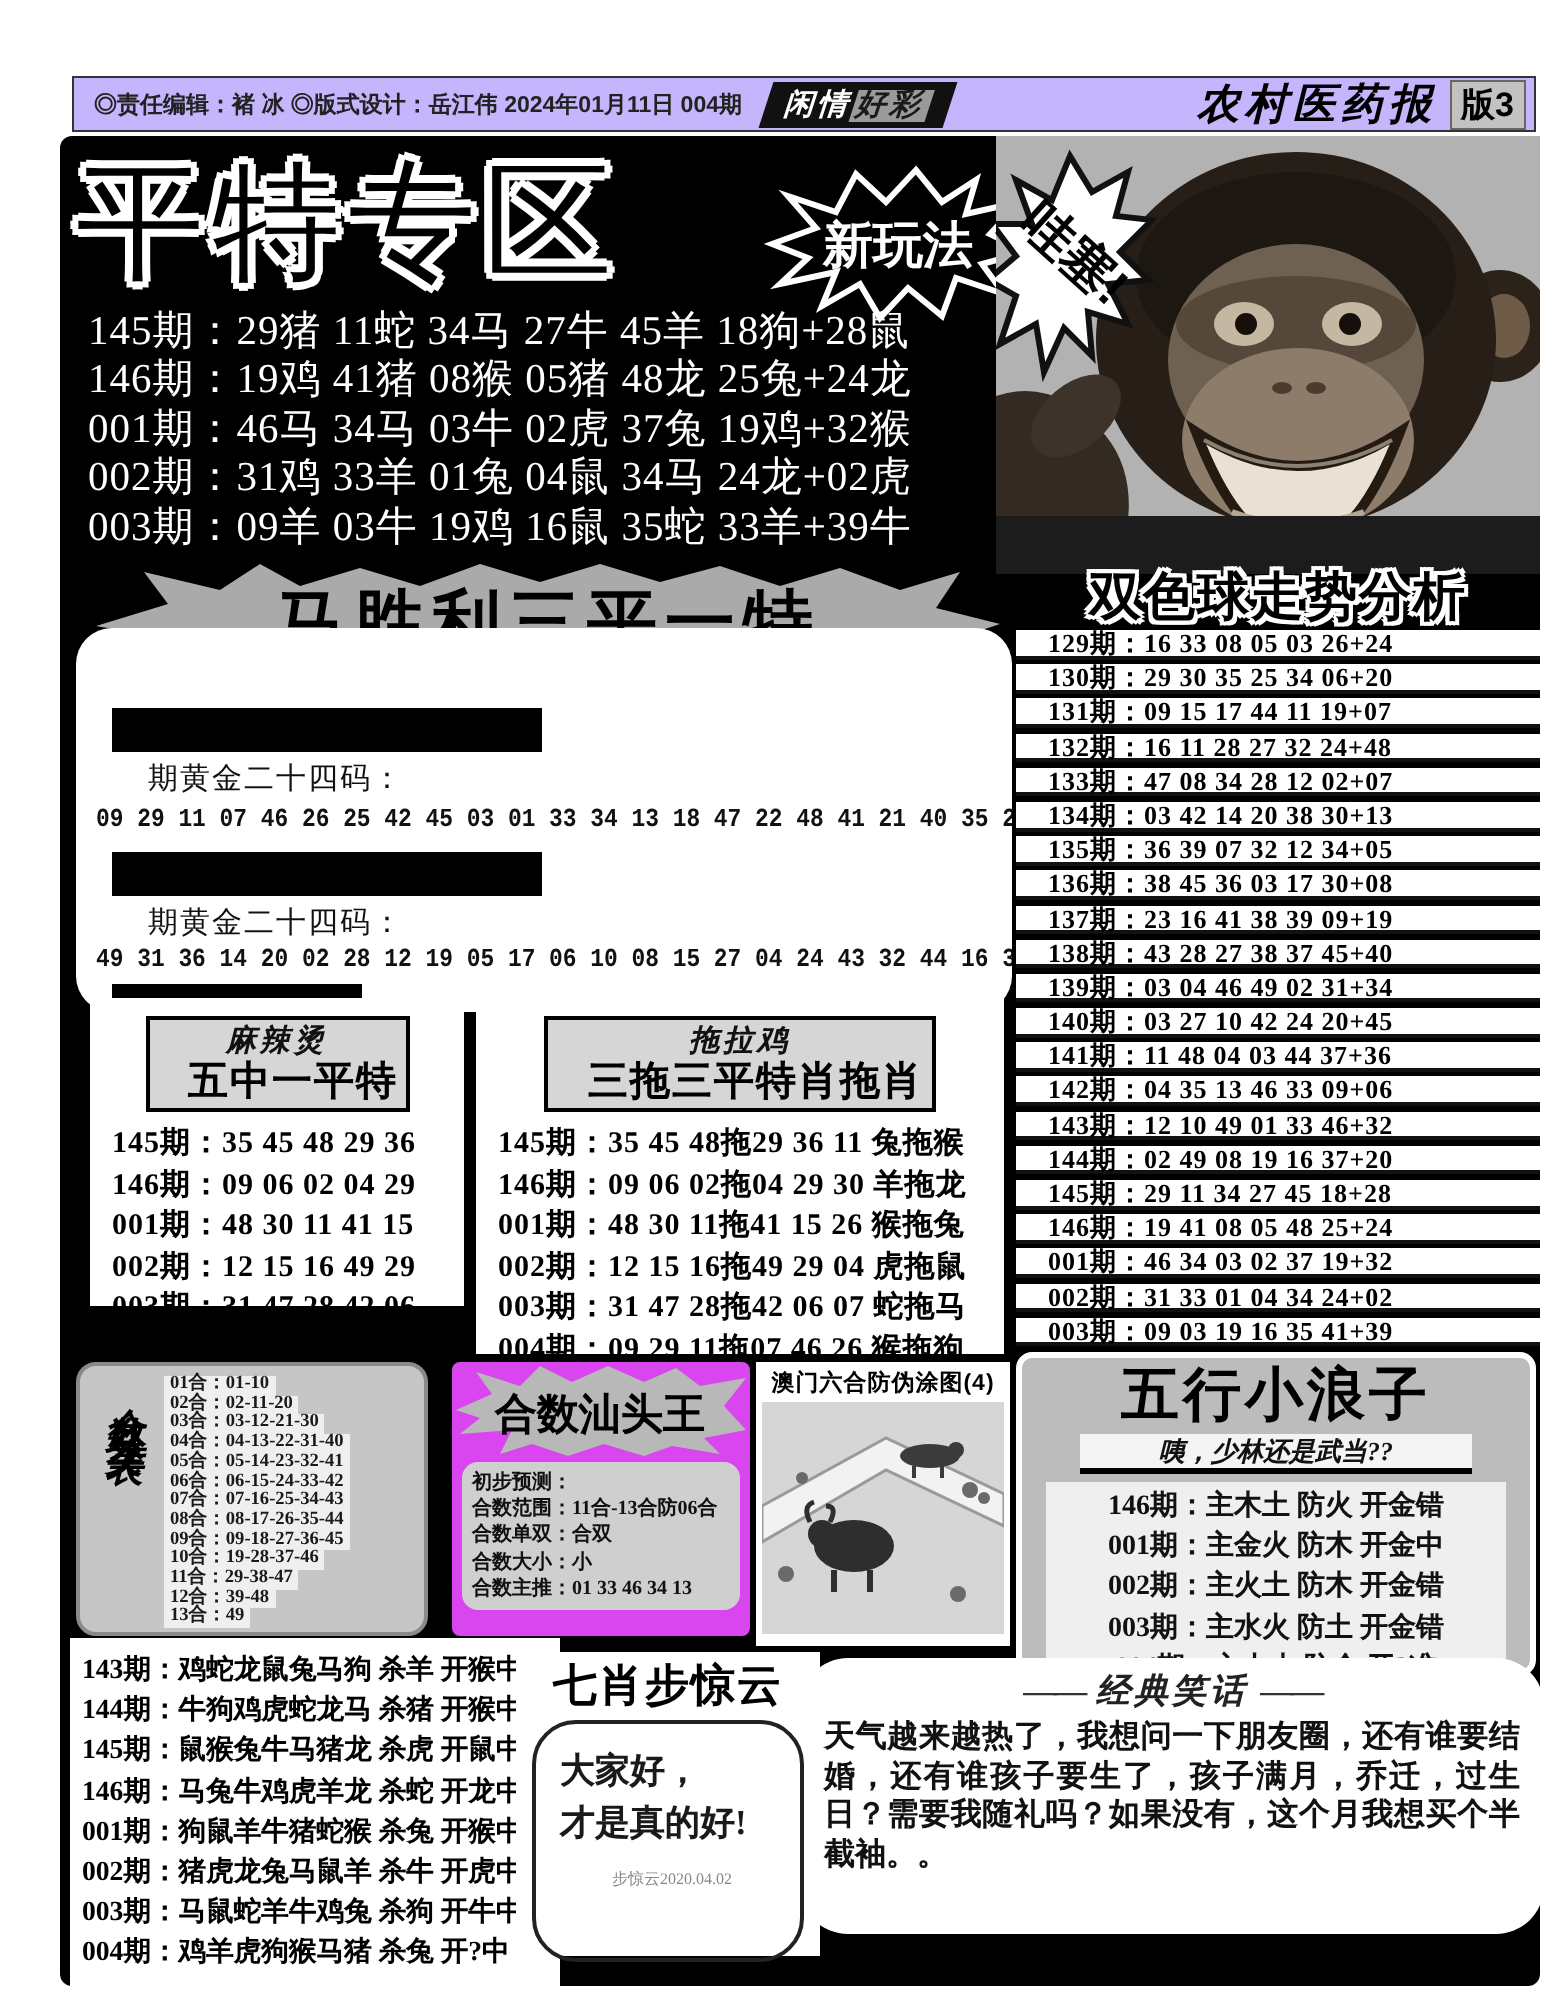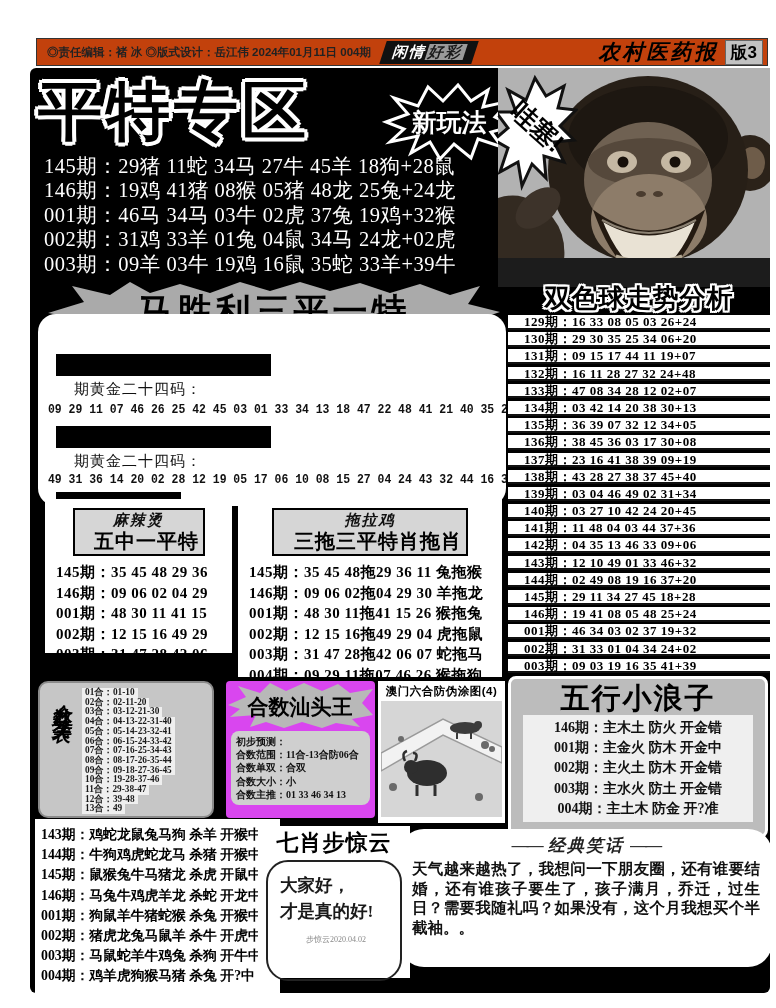--- a/index.html
+++ b/index.html
@@ -1,35 +1,35 @@
 <!DOCTYPE html>
 <html><head>
 <meta charset="utf-8">
 <style>
   * { margin:0; padding:0; box-sizing:border-box; }
   body { background:#e8e8e8; font-family:"Liberation Serif", serif; }
   .page { position:relative; width:776px; height:1008px; background:#fff; overflow:hidden; margin:0 auto; }
 
   
   .header-bar { position:absolute; left:36px; top:38px; width:732px; height:28px;
-    border:1px solid #333; display:flex; align-items:center; background:#c2410c; }
+    border:1px solid #333; display:flex; align-items:center; background:#c4b5fd; }
   .header-left { font-size:11.5px; font-weight:bold; color:#222; padding-left:10px; white-space:nowrap; font-family:"Liberation Sans", sans-serif; }
   .header-center { margin-left:12px; background:#111; color:#fff; transform:skewX(-18deg);
     padding:2px 10px; font-size:15px; font-weight:bold; letter-spacing:2px; font-family:"Liberation Serif", serif; }
   .header-center .hl { background:#9a9a9a; color:#1a1a1a; padding:0 2px; }
   .header-right { margin-left:auto; display:flex; align-items:center; gap:6px; padding-right:4px; }
   .paper-name { font-size:21px; font-weight:bold; font-style:italic; letter-spacing:3px; color:#000; }
   .page-badge { background:#c2c2c2; border:1px solid #666; padding:0 5px; font-weight:bold;
     font-size:17px; font-family:"Liberation Sans", sans-serif; color:#000; }
 
   
   .main { position:absolute; left:30px; top:68px; width:740px; height:925px; background:#000; border-radius:6px; }
 
   .masthead-title { position:absolute; left:8px; top:0px; width:380px; height:86px;
-    font-family:"Liberation Sans", sans-serif; font-weight:700; font-size:64px; letter-spacing:4px;
+    font-family:"Liberation Sans", sans-serif; font-weight:400; font-size:64px; letter-spacing:4px;
     color:#000; line-height:86px; white-space:nowrap;
     text-shadow:-3px -3px 0 #fff,3px -3px 0 #fff,-3px 3px 0 #fff,3px 3px 0 #fff,-4px 0 0 #fff,4px 0 0 #fff,0 -4px 0 #fff,0 4px 0 #fff; }
 
   .badge-new { position:absolute; left:352px; top:14px; width:135px; height:80px; }
 
   .photo { position:absolute; left:468px; top:0; width:272px; height:219px; background:#b2b2b2; overflow:hidden; }
   .bubble { position:absolute; left:-6px; top:6px; width:86px; height:132px; z-index:2; }
 
   .feature-rows { position:absolute; left:14px; top:86px; width:462px; color:#fff; }
   .feature-rows .row { font-size:20.5px; line-height:24.4px; white-space:nowrap; letter-spacing:0.5px; }
@@ -303,20 +303,21 @@
         <circle cx="104" cy="44" r="4" fill="#6a6a6a"></circle>
           <circle cx="111" cy="48" r="3" fill="#6a6a6a"></circle>
         <circle cx="12" cy="86" r="4" fill="#6a6a6a"></circle>
           <circle cx="98" cy="96" r="4" fill="#6a6a6a"></circle>
         <circle cx="20" cy="38" r="3" fill="#6a6a6a"></circle>
       </svg>
     </div>
 
     <div class="mini-box wuxing">
       <div class="wuxing-title">五行小浪子</div>
+      <div class="wuxing-sub">咦，少林还是武当??</div>
       <div class="wuxing-rows">
 
       <div class="row">146期：主木土 防火 开金错</div>
           <div class="row">001期：主金火 防木 开金中</div>
           <div class="row">002期：主火土 防木 开金错</div>
           <div class="row">003期：主水火 防土 开金错</div>
           <div class="row">004期：主土木 防金 开?准</div>
         </div>
     </div>
 

